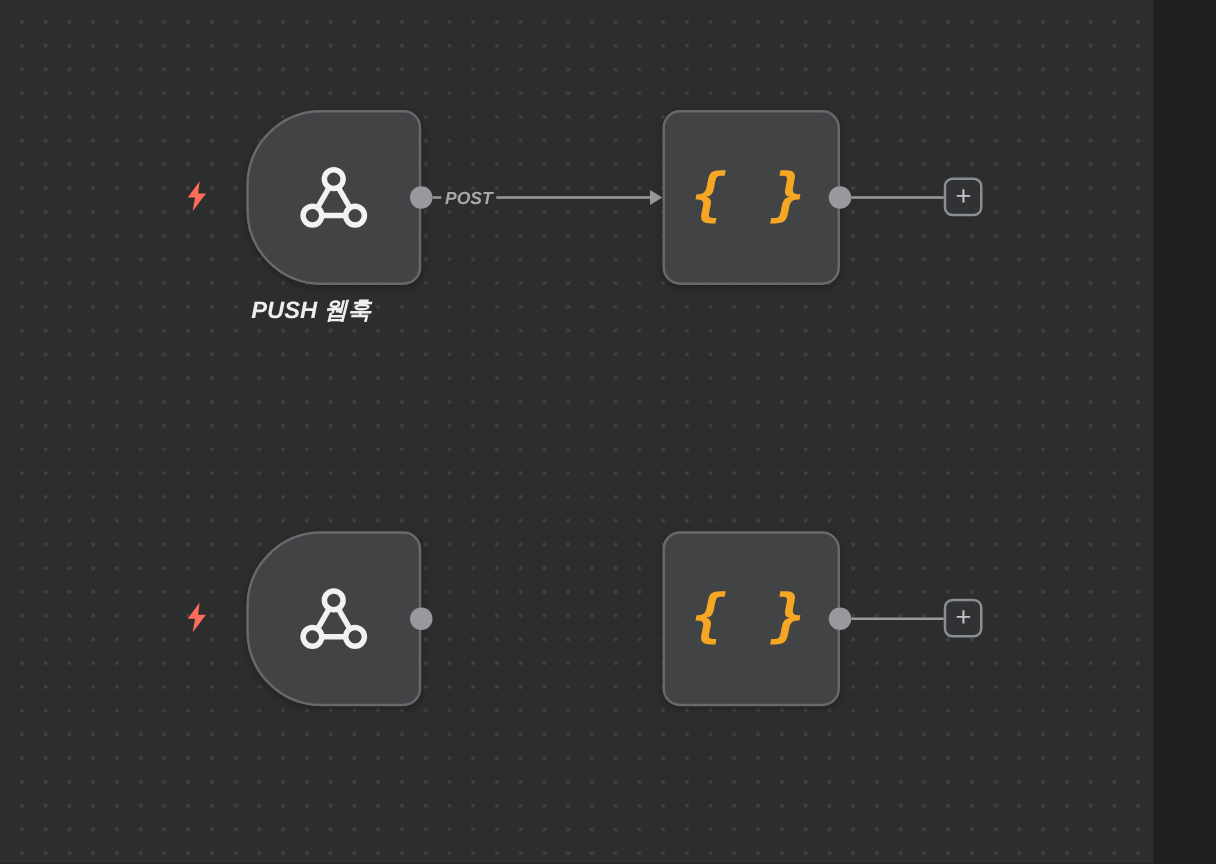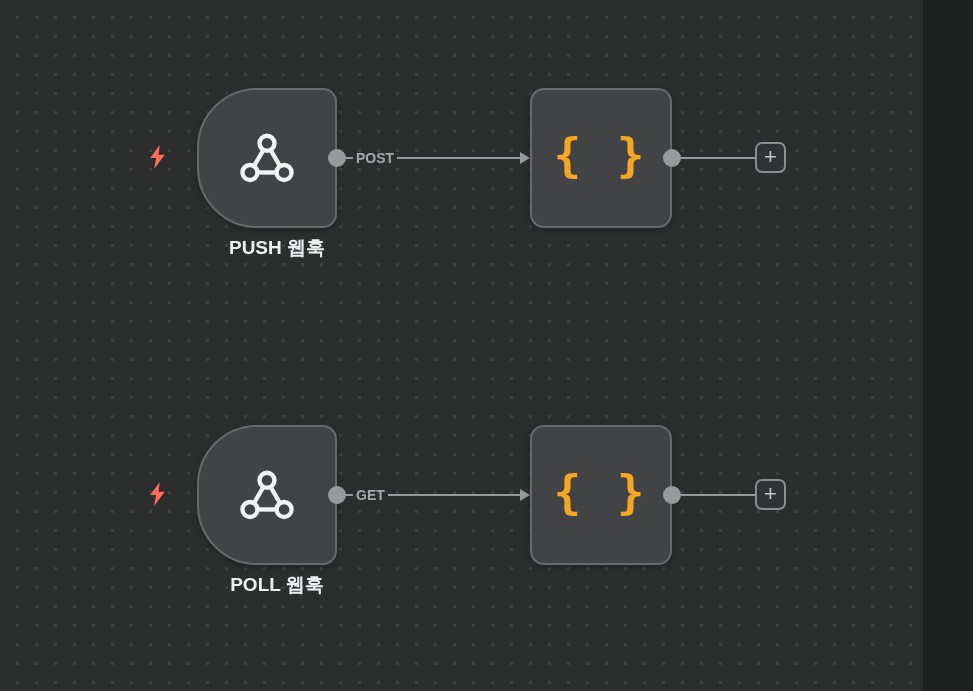--- a/index.html
+++ b/index.html
@@ -5,20 +5,21 @@
   html,body{margin:0;padding:0;background:#1f2020;}
   .canvas{
     position:relative;
     width:923px;height:691px;
     overflow:hidden;
     background-color:#2c2d2d;
     background-image:radial-gradient(circle,#3e3f40 1.5px,transparent 1.8px);
     background-size:19px 19px;
     background-position:8px 8px;
     font-family:"Liberation Sans",sans-serif;
+    font-style:italic;
   }
   .row{position:absolute;left:0;width:100%;height:290px;}
   .row-0{top:0;}
   .row-1{top:337px;}
 
   .node{
     position:absolute;
     background:#414345;
     border:2px solid #67696d;
     box-sizing:border-box;
@@ -78,21 +79,21 @@
     font-size:22px;font-weight:400;line-height:26px;text-align:center;
     cursor:pointer;user-select:none;
   }
 
   .node-label{
     position:absolute;top:235px;width:160px;
     text-align:center;
     font-size:19px;font-weight:600;color:#eceef0;
     white-space:nowrap;
   }
-  .label-trigger{left:197px;}
+  .label-trigger{left:169px;}
   .label-proc{left:521px;}
 </style>
 </head>
 <body>
 
 <div class="canvas">
 
   <div class="row row-0">
 
     <svg class="bolt" viewBox="0 0 24 28">
@@ -146,35 +147,28 @@
         <circle cx="5.4" cy="17.6" r="2.9"></circle>
         <circle cx="18.6" cy="17.6" r="2.9"></circle>
         <path d="M10.6 8.9 L7 15.1"></path>
         <path d="M13.4 8.9 L17 15.1"></path>
         <path d="M8.4 17.6 L15.6 17.6"></path>
       </svg>
     </div>
 
     <div class="connector connector-trigger-out"></div>
 
-    <div class="wire wire-main">
-      <div class="stub"></div>
-      <span class="wire-label">GET</span>
-      <div class="line"></div>
-      <div class="arrow"></div>
-    </div>
 
     <div class="node proc-node">
       <span class="braces">{ }</span>
     </div>
 
     <div class="connector connector-proc-out"></div>
 
     <div class="wire wire-plus">
       <div class="line"></div>
     </div>
 
     <div class="plus-btn">+</div>
 
-    <div class="node-label label-trigger">POLL 웹훅</div>
   </div>
 
 </div>
 
 </body></html>

